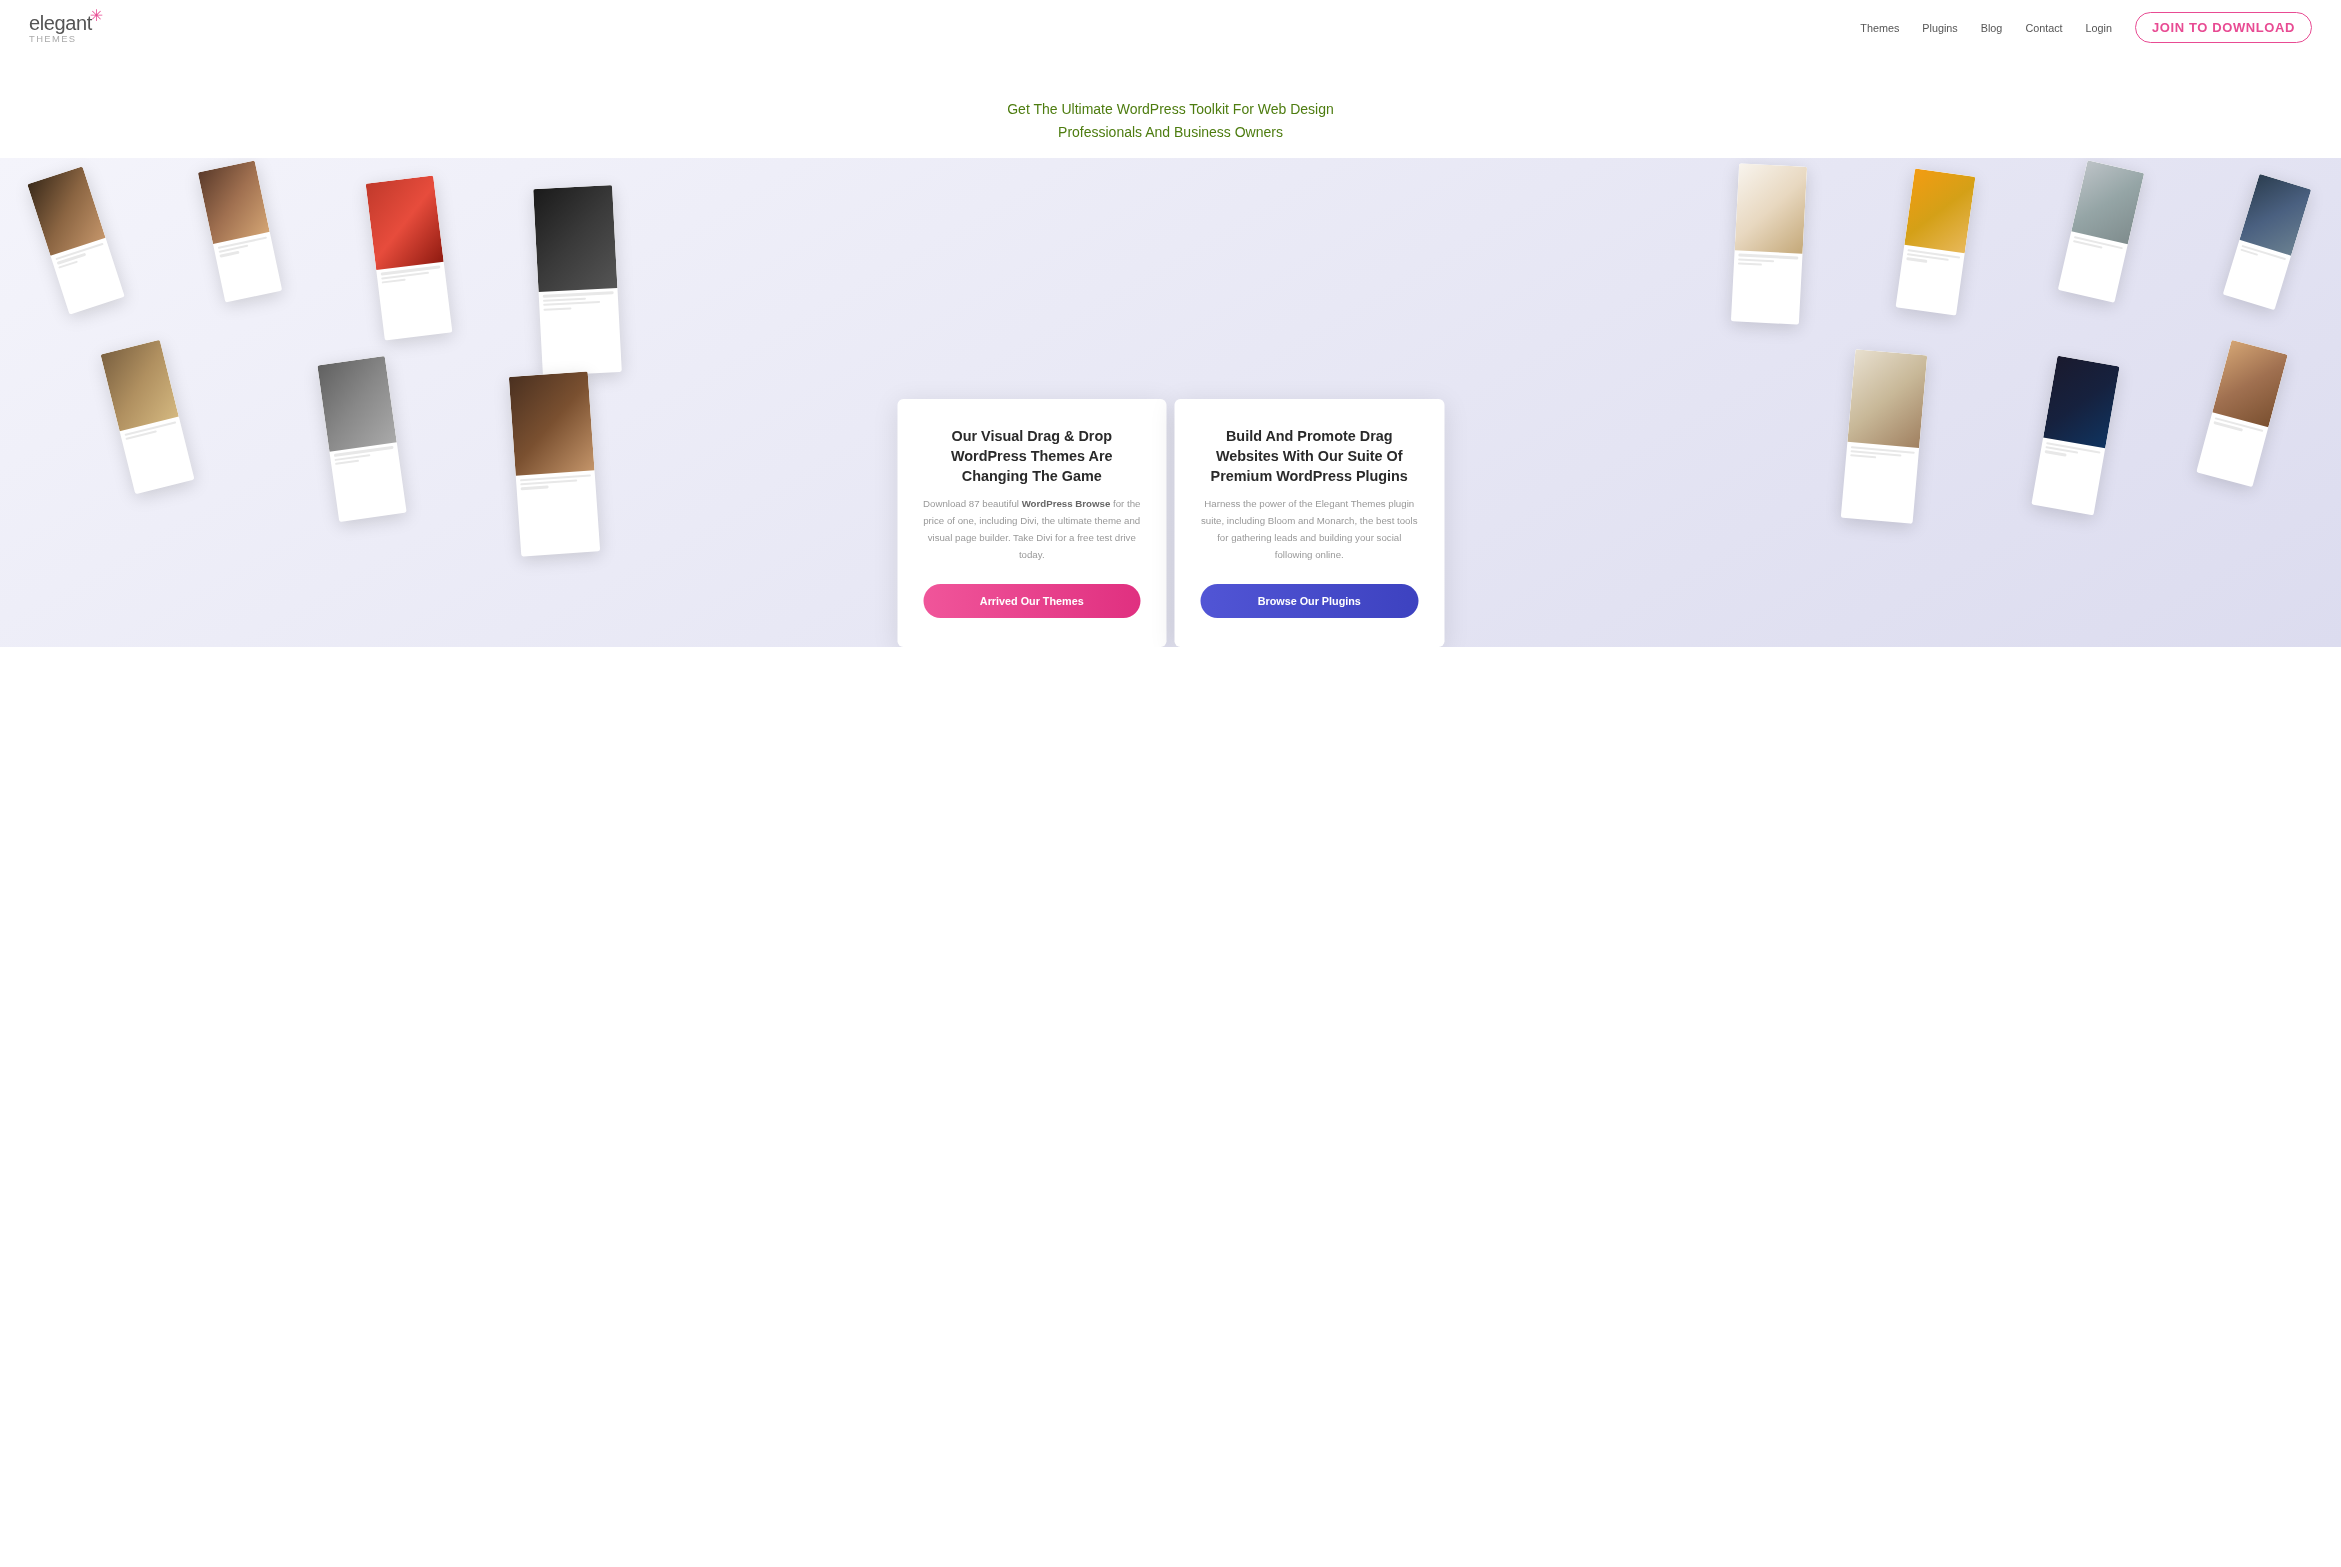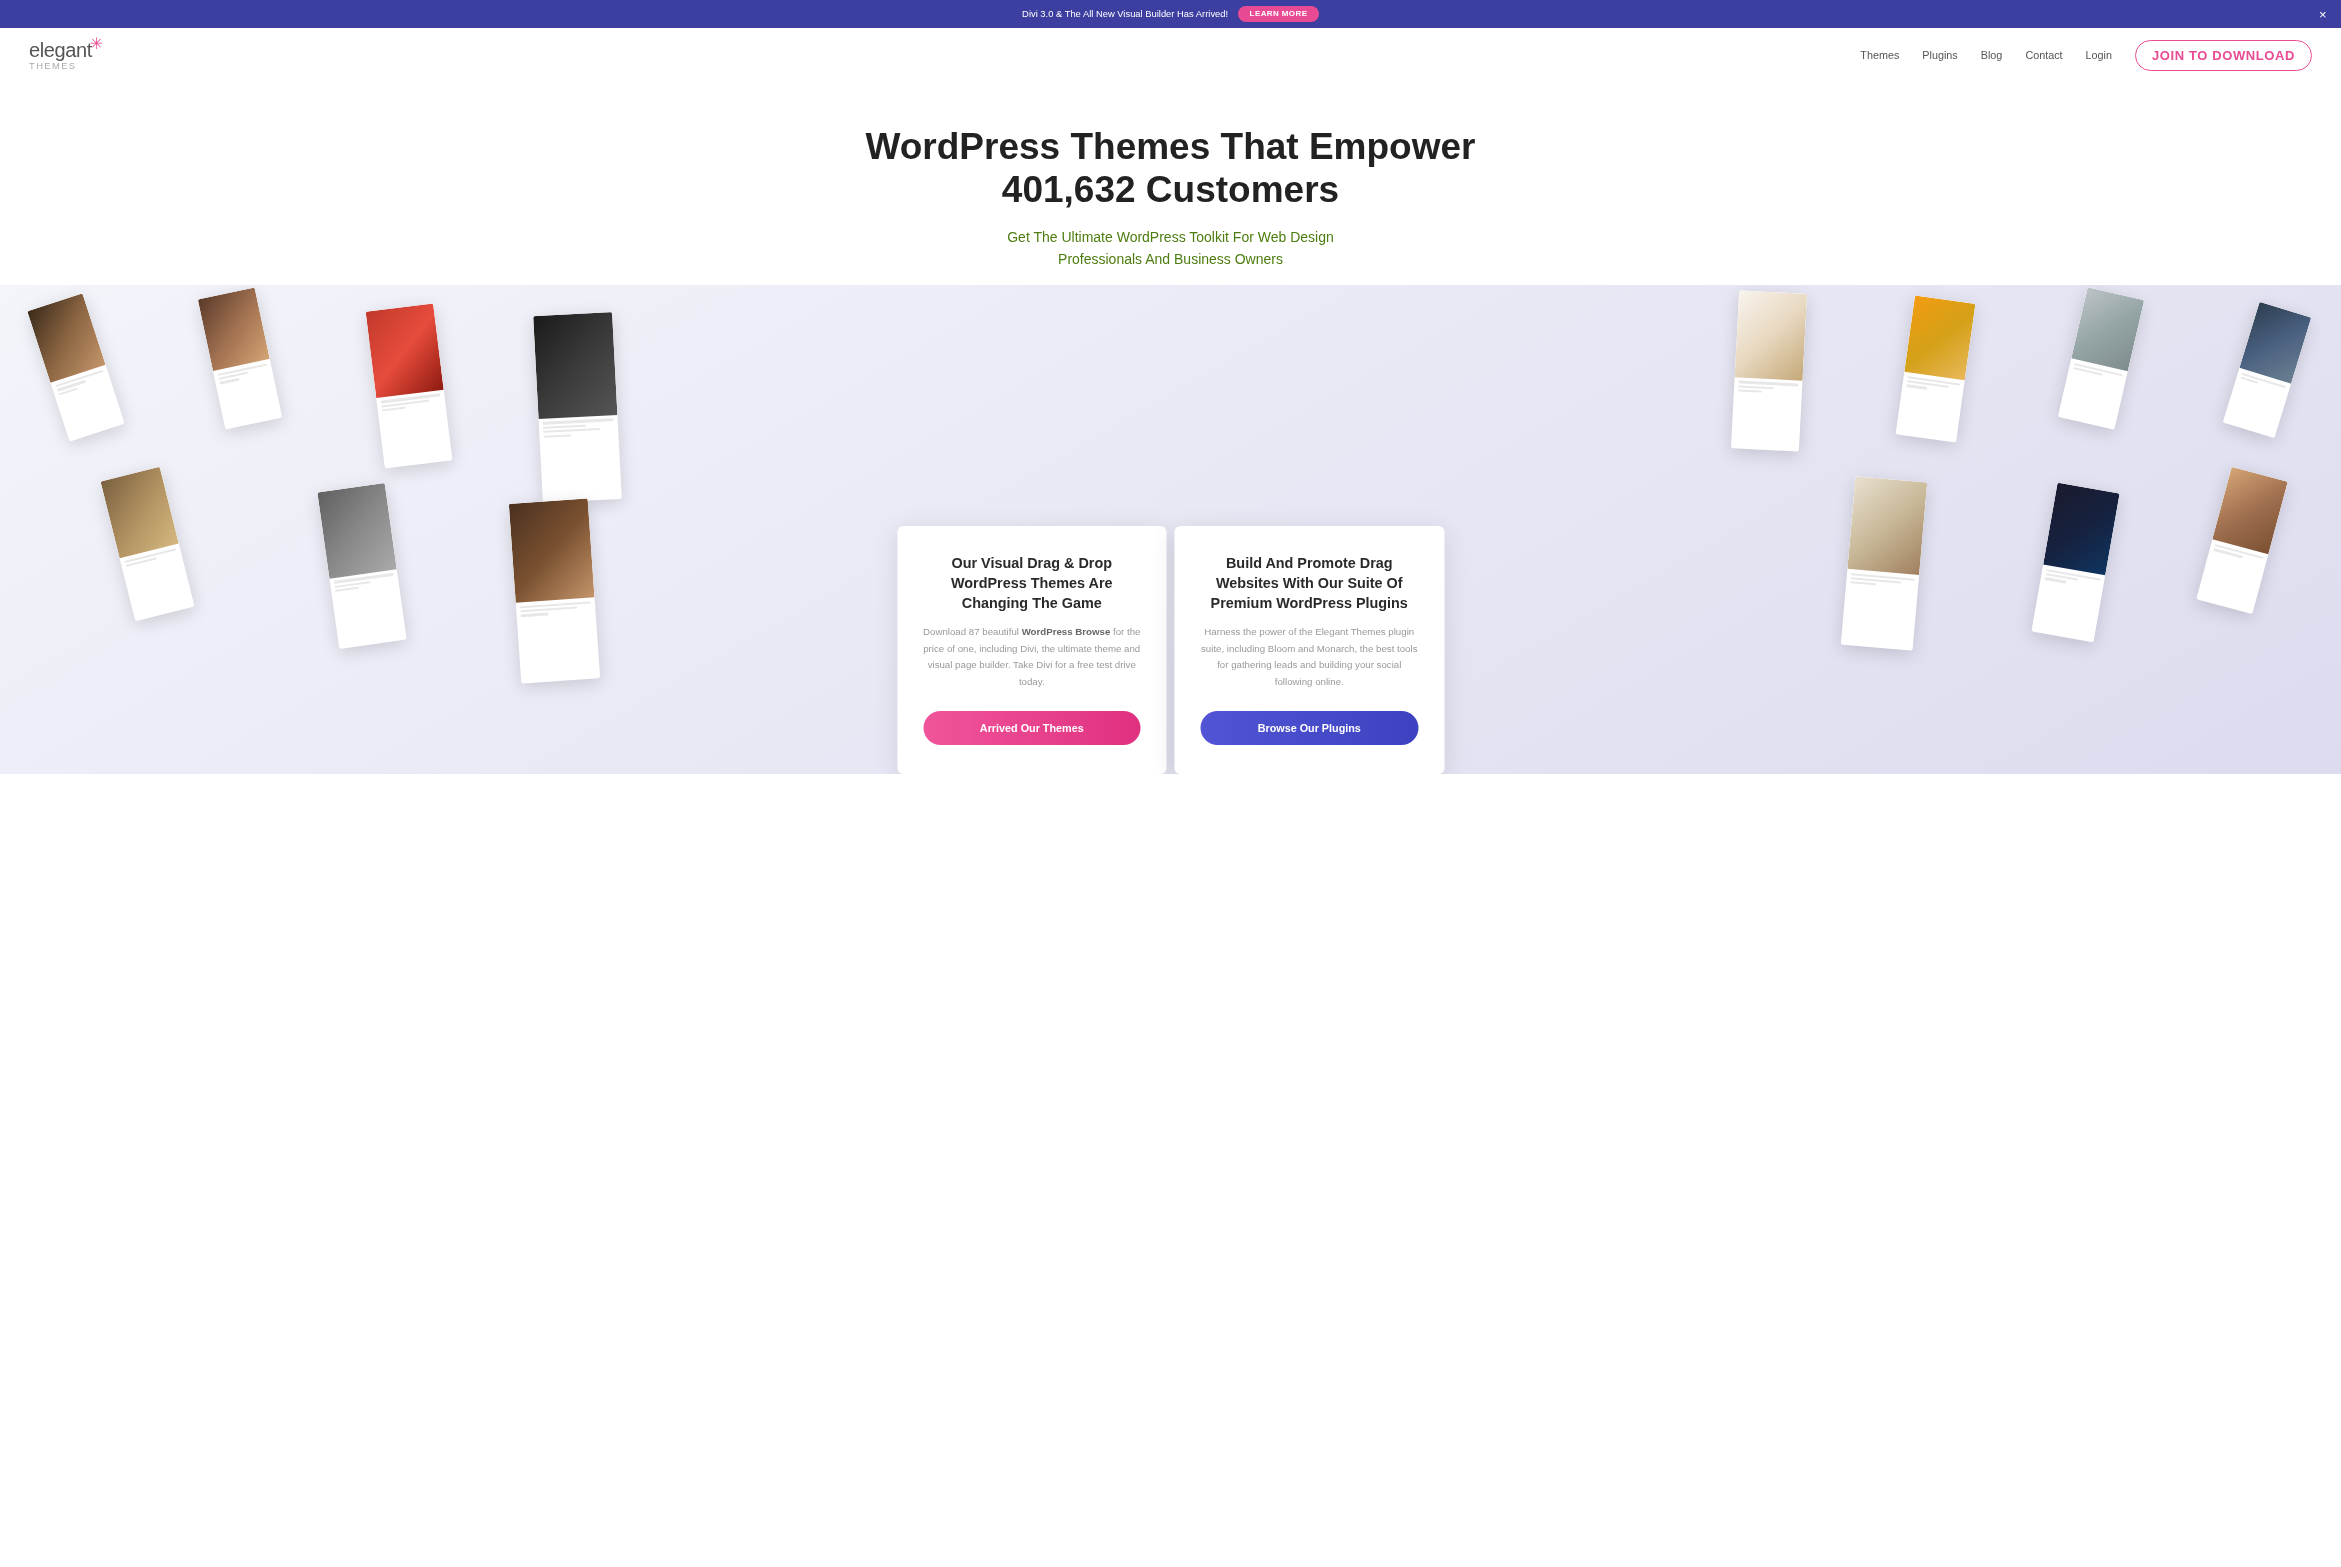--- a/index.html
+++ b/index.html
@@ -240,25 +240,20 @@
       cursor: pointer;
     }
     .cc-btn-pink { background: linear-gradient(90deg, #f0559a, #e03080); }
     .cc-btn-blue { background: linear-gradient(90deg, #5155d5, #3d42c0); }
   </style>
 </head>
 <body>
 
 <div class="page-wrap">
 
-  <div class="announcement-bar">
-    <span>Divi 3.0 &amp; The All New Visual Builder Has Arrived!</span>
-    <button class="learn-more-btn">LEARN MORE</button>
-    <button class="close-btn">×</button>
-  </div>
 
   <header class="header">
     <a class="logo-wrap" href="#">
       <div class="logo-text">
         <span style="display:flex;align-items:flex-start;gap:0.7px;">
           <span class="logo-elegant">elegant</span>
             <span class="logo-star">✳</span>
         </span>
         <span class="logo-themes">themes</span>
       </div>
@@ -269,21 +264,20 @@
       <a class="nav-link" href="#">Plugins</a>
       <a class="nav-link" href="#">Blog</a>
       <a class="nav-link" href="#">Contact</a>
       <a class="nav-link" href="#">Login</a>
       <button class="join-btn">JOIN TO DOWNLOAD</button>
     </nav>
   </header>
 
   <section class="hero-section">
     <div class="hero-content">
-      <h1 class="hero-title">WordPress Themes That Empower 401,632 Customers</h1>
       <p class="hero-subtitle">
         <span>Get The Ultimate WordPress Toolkit For Web Design</span><br>
         <span>Professionals And Business Owners</span>
       </p>
     </div>
 
     <div class="hero-visual">
 
       <div class="fcard fc-l1">
         <div class="fcard-inner-img" style="background:linear-gradient(135deg,#3a2a1a,#8b6542,#c4956a);"></div>

